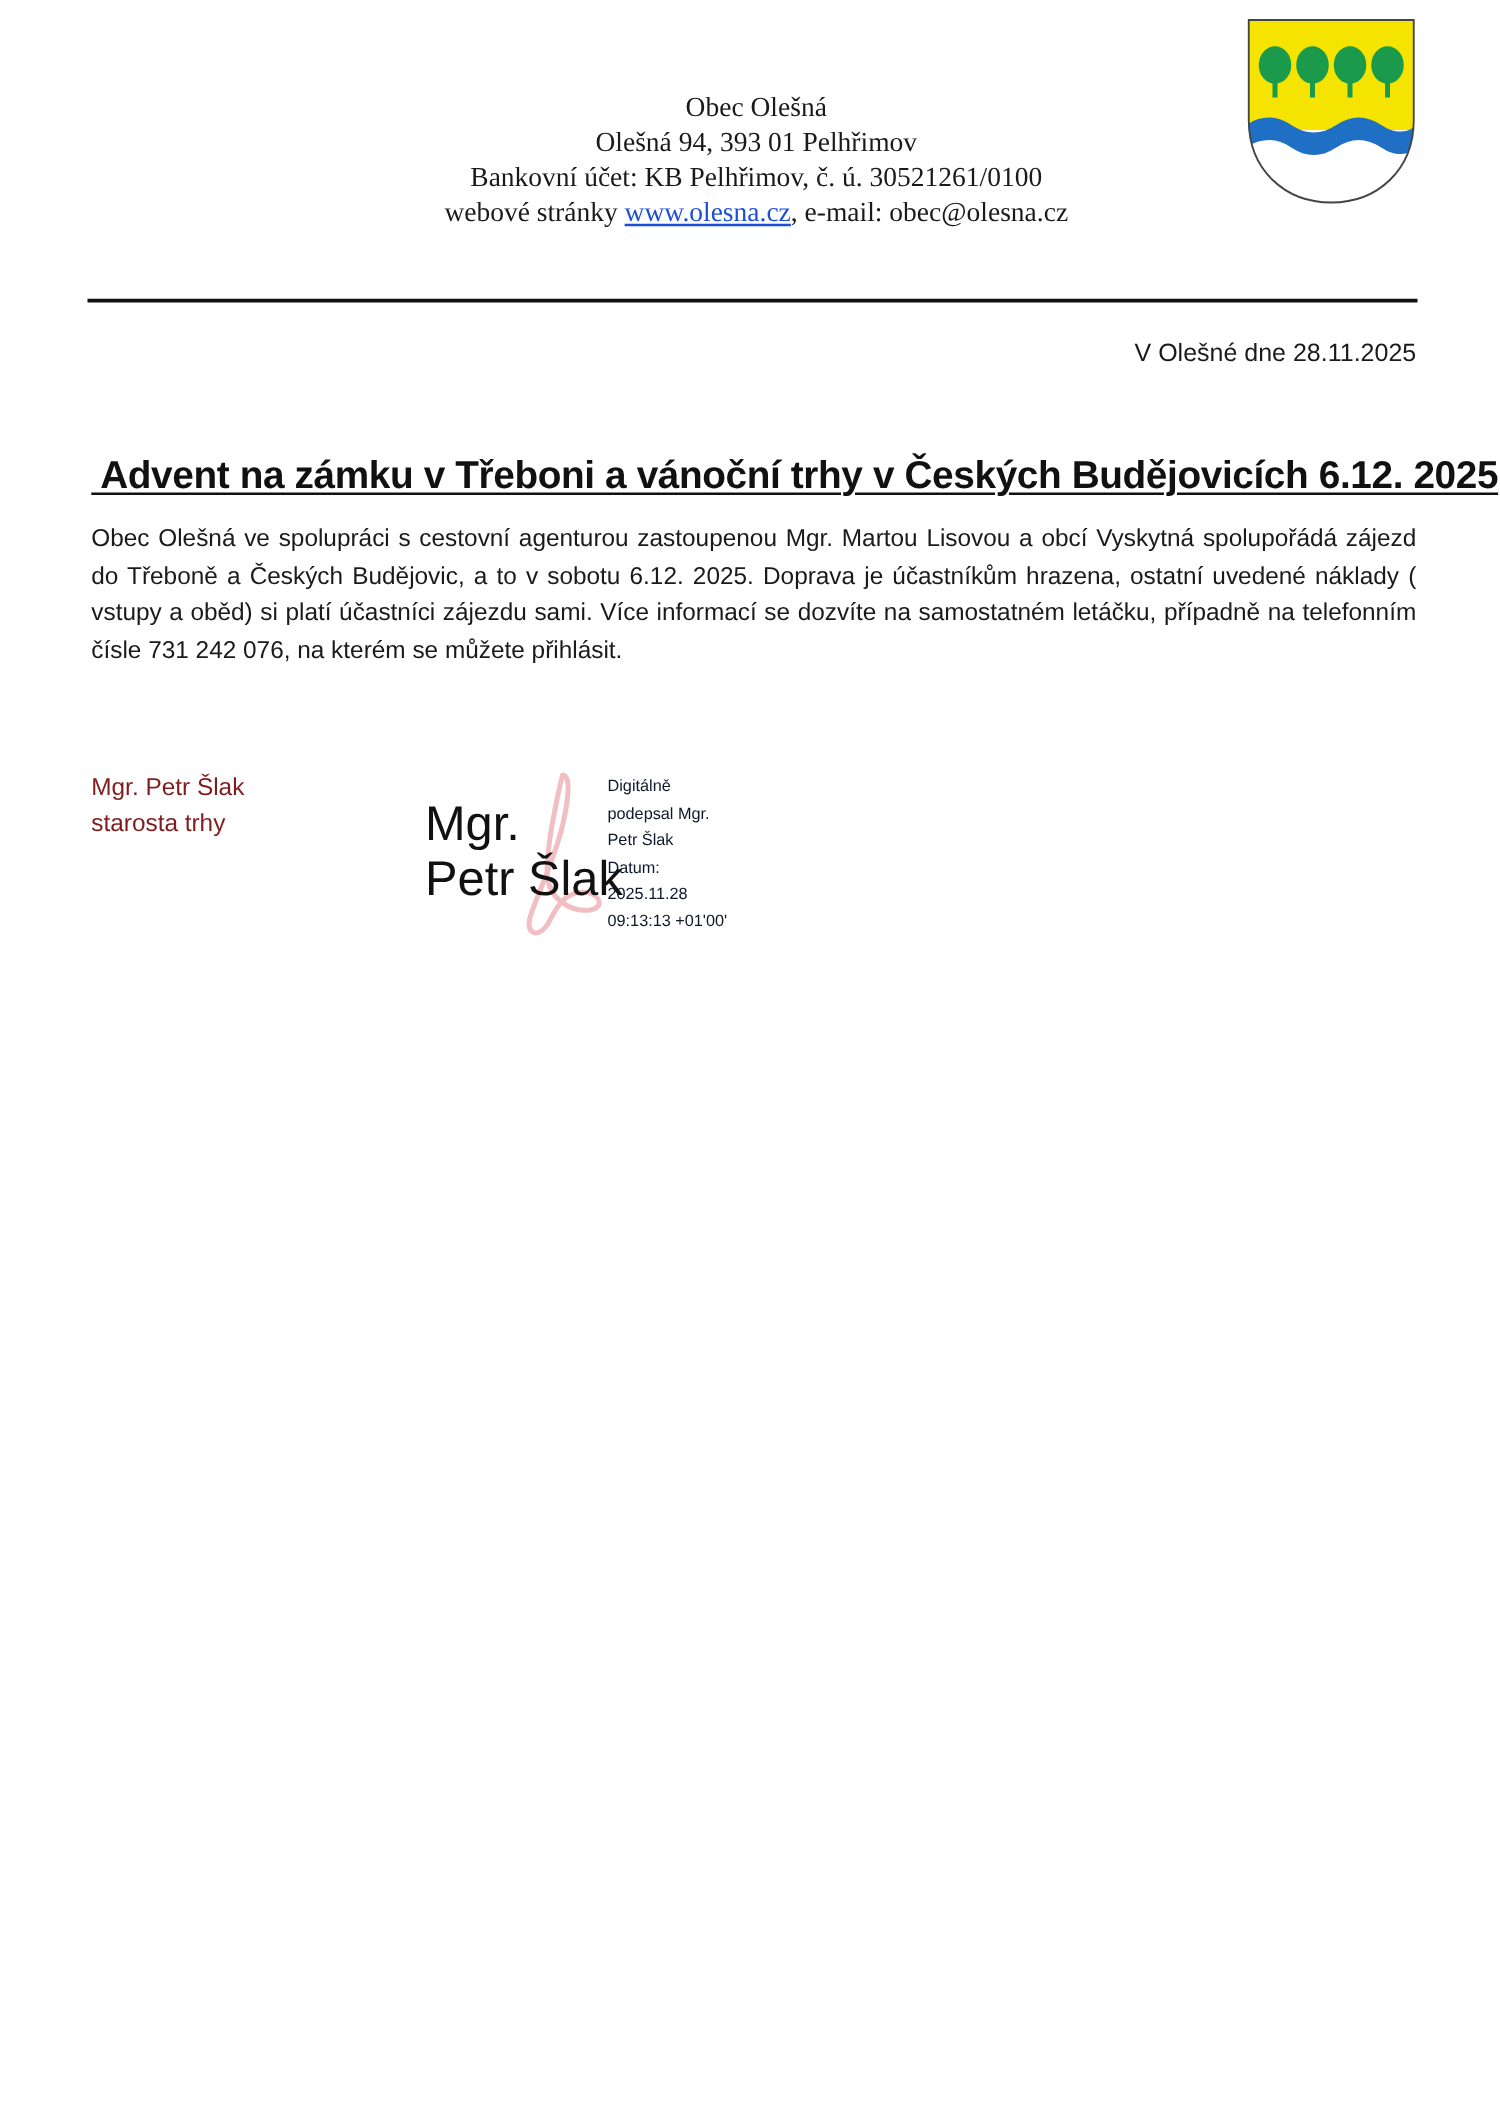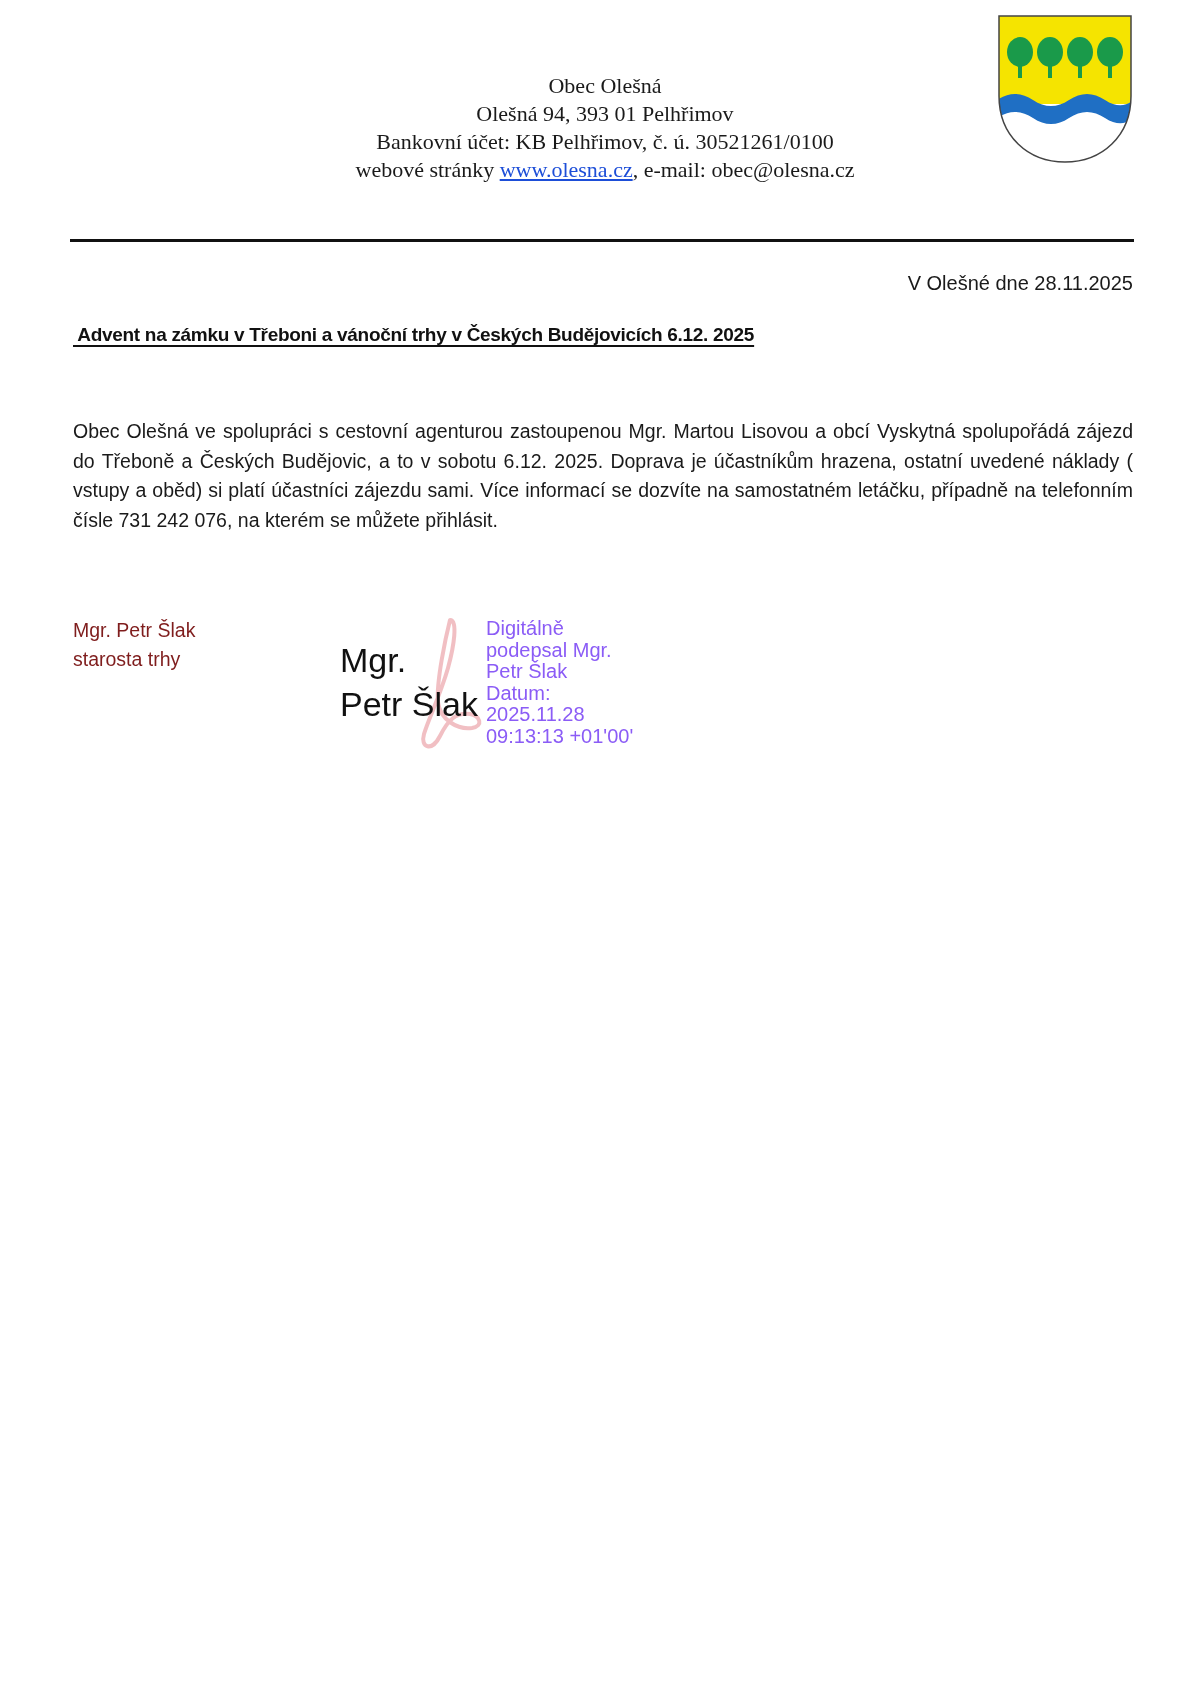--- a/index.html
+++ b/index.html
@@ -22,22 +22,22 @@
 
     
     .sans { font-family: "Liberation Sans", "DejaVu Sans", sans-serif; }
 
     .date-line {
       position: absolute; right: 67px; top: 272px;
       font-size: 20px; color: #1a1a1a; white-space: pre;
     }
 
     .title {
-      position: absolute; left: 73px; top: 324px; width: 1060px;
-      font-size: 19px; font-weight: bold; color: #111;
+      position: absolute; left: 73px; top: 362px; width: 1060px;
+      font-size: 31px; font-weight: bold; color: #111;
       white-space: pre; text-decoration: underline; text-underline-offset: 4px;
       text-decoration-thickness: 2px; letter-spacing: -0.3px;
     }
 
     .body-text {
       position: absolute; left: 73px; top: 405px; width: 1060px;
       font-size: 19.5px; line-height: 29.5px; color: #1a1a1a;
       text-align: justify; text-align-last: left; margin-top: 12px;
     }
 
@@ -46,27 +46,27 @@
       font-size: 19.5px; line-height: 29px; color: #7f1d1d;
     }
     .signer span { display: block; }
 
     
     .signature { position: absolute; left: 340px; top: 616px; width: 300px; height: 140px; }
     .sig-mark { position: absolute; left: 70px; top: 0px; width: 80px; height: 140px; }
     .sig-name {
       position: absolute; left: 0; top: 22px;
       font-family: "Liberation Sans", "DejaVu Sans", sans-serif;
-      font-size: 34px; line-height: 44px; color: #111;
+      font-size: 39px; line-height: 44px; color: #111;
     }
     .sig-name span { display: block; white-space: nowrap; }
     .sig-details {
       position: absolute; left: 146px; top: 2px;
       font-family: "Liberation Sans", "DejaVu Sans", sans-serif;
-      font-size: 20px; line-height: 21.5px; color: #8b5cf6;
+      font-size: 13px; line-height: 21.5px; color: #0f172a;
     }
     .sig-details span { display: block; white-space: nowrap; }
   </style>
 </head>
 <body>
 
 <div class="page">
 
   <div class="letterhead">
     <span class="line">Obec Olešná</span>

